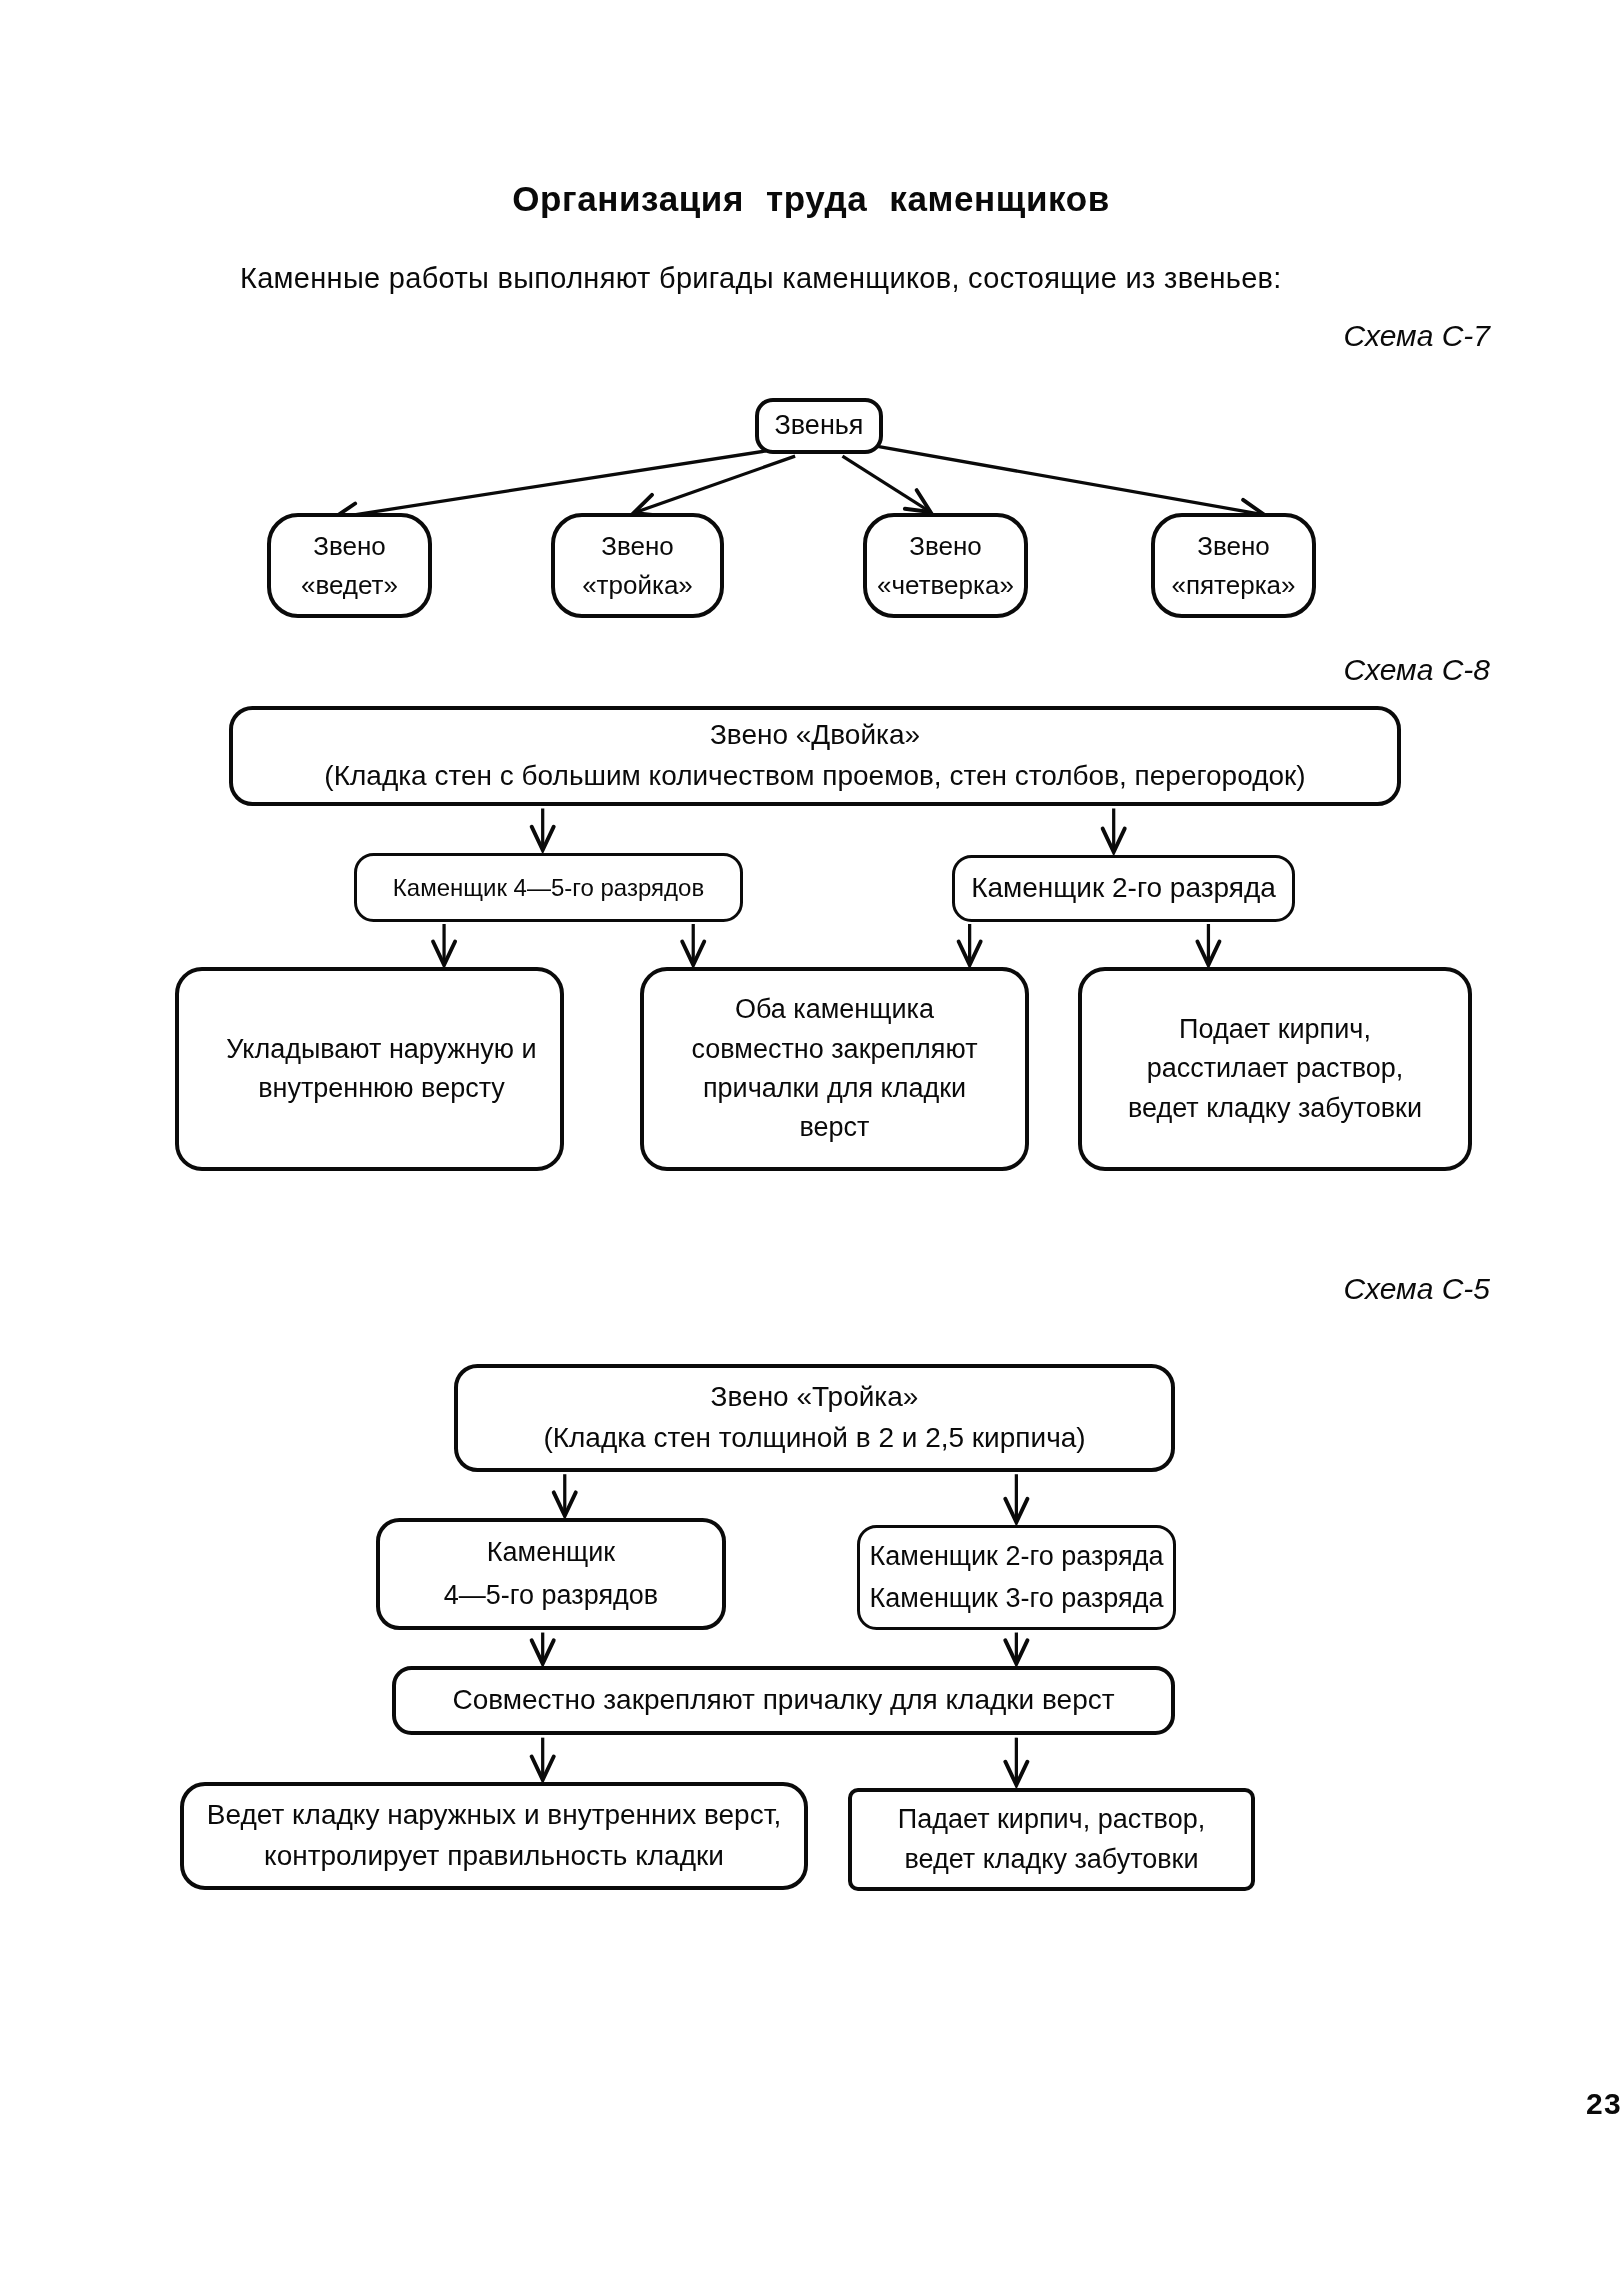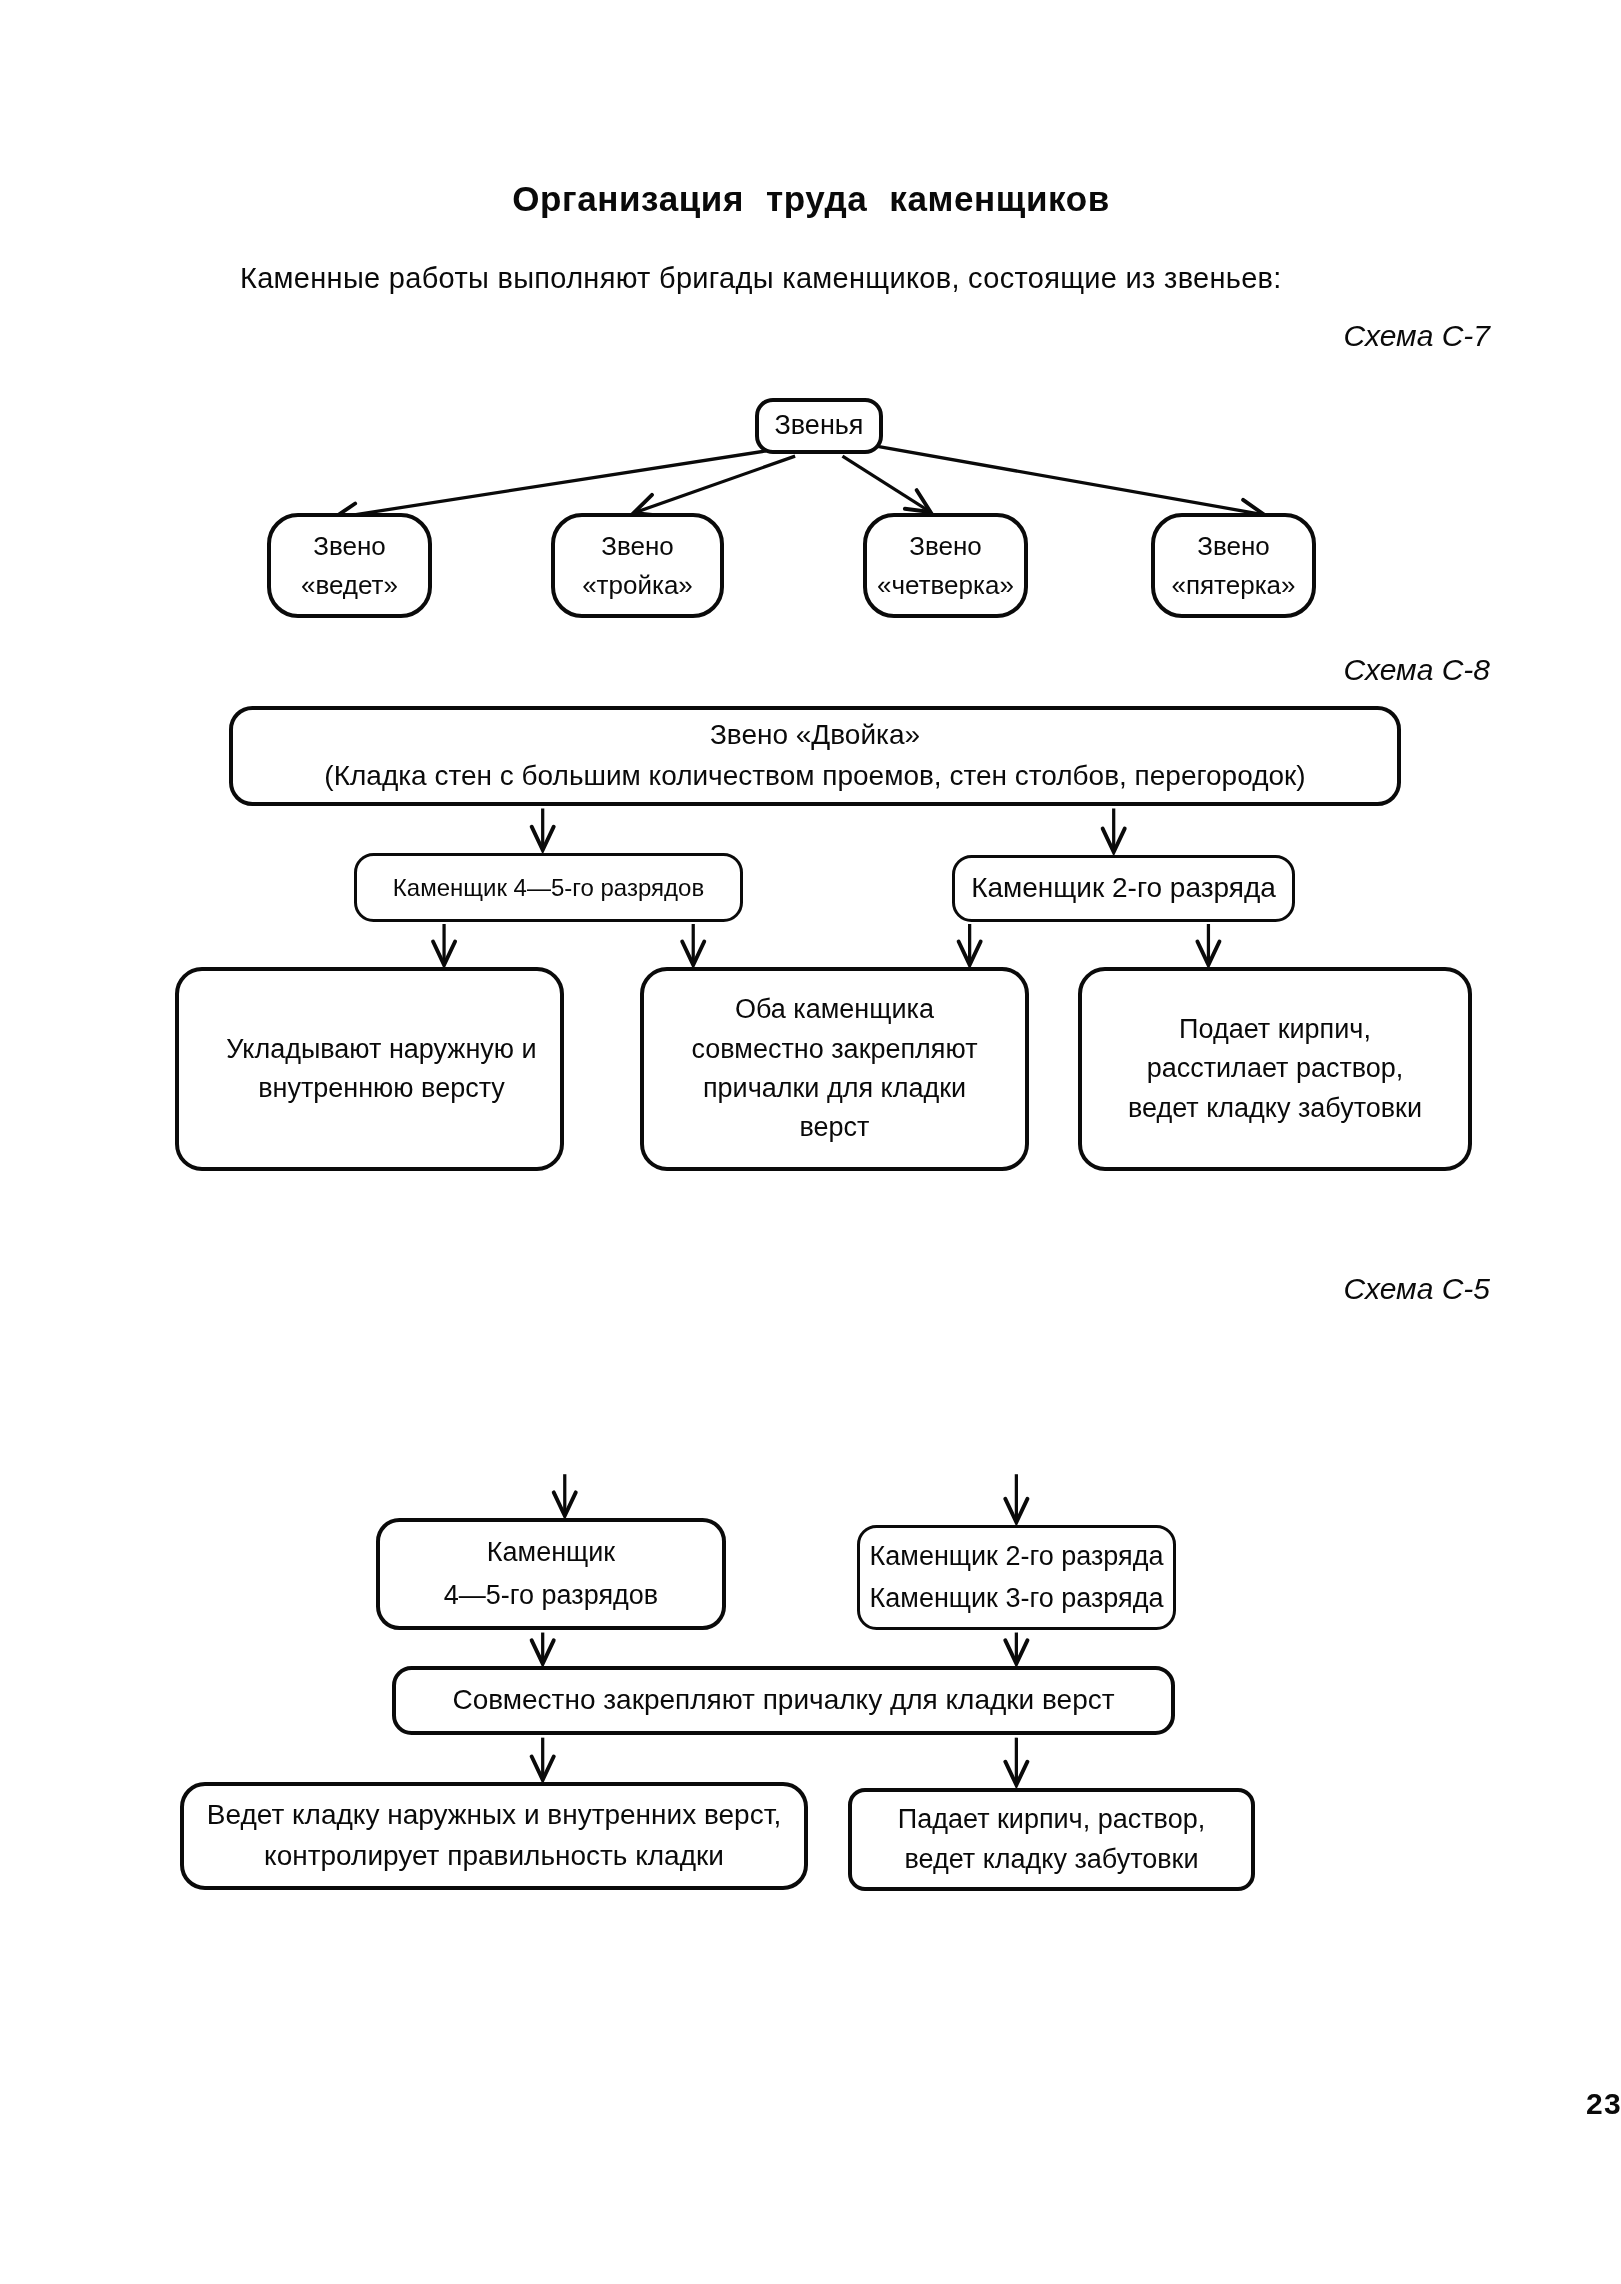--- a/index.html
+++ b/index.html
@@ -77,21 +77,21 @@
   .s8-mr    { left: 952px; top: 855px; width: 343px;  height: 67px; border-radius: 19.5px; font-size: 28px; }
   .s8-bl    { left: 175px;  top: 967px; width: 389px;  height: 204px; border-radius: 27px; padding-left: 24px; }
   .s8-bc    { left: 640px;  top: 967px; width: 389px;  height: 204px; border-radius: 27px; }
   .s8-br    { left: 1078px; top: 967px; width: 394px;  height: 204px; border-radius: 27px; }
   
   .s9-top   { left: 454px;  top: 1364px; width: 721px; height: 108px; border-radius: 23.4px; font-size: 28px; }
   .s9-ml    { left: 376px;  top: 1518px; width: 350px;  height: 112px; border-radius: 23.4px; line-height: 1.6; }
   .s9-mr    { left: 857px; top: 1525px; width: 319px;  height: 105px; border-radius: 19.5px; font-size: 27px; line-height: 1.55; }
   .s9-merge { left: 392px;  top: 1666px; width: 783px; height: 69px; border-radius: 19.5px; font-size: 28px; }
   .s9-bl    { left: 180px;  top: 1782px; width: 628px;  height: 108px; border-radius: 25px; font-size: 28px; }
-  .s9-br    { left: 848px; top: 1788px; width: 407px;  height: 103px; border-radius: 17px; }
+  .s9-br    { left: 848px; top: 1788px; width: 407px;  height: 103px; border-radius: 10px; }
   .pageno {
     position: absolute;
     left: 0; top: 2087px;
     width: 1622px;
     text-align: right;
     font-size: 30px;
     font-weight: bold;
     letter-spacing: 1.3px;
     z-index: 2;
   }
@@ -176,20 +176,24 @@
     <span class="line">причалки для кладки</span>
     <span class="line">верст</span>
   </div>
   <div class="node b7 s8-br">
     <span class="line">Подает кирпич,</span>
     <span class="line">расстилает раствор,</span>
     <span class="line">ведет кладку забутовки</span>
   </div>
 
   <div class="scheme-label label-s9">Схема С-5</div>
+  <div class="node b7 s9-top">
+    <span class="line">Звено «Тройка»</span>
+    <span class="line">(Кладка стен толщиной в 2 и 2,5 кирпича)</span>
+  </div>
   <div class="node b7 s9-ml">
     <span class="line">Каменщик</span>
     <span class="line">4—5-го разрядов</span>
   </div>
   <div class="node s9-mr">
     <span class="line">Каменщик 2-го разряда</span>
     <span class="line">Каменщик 3-го разряда</span>
   </div>
   <div class="node b7 s9-merge">
     <span class="line">Совместно закрепляют причалку для кладки верст</span>

